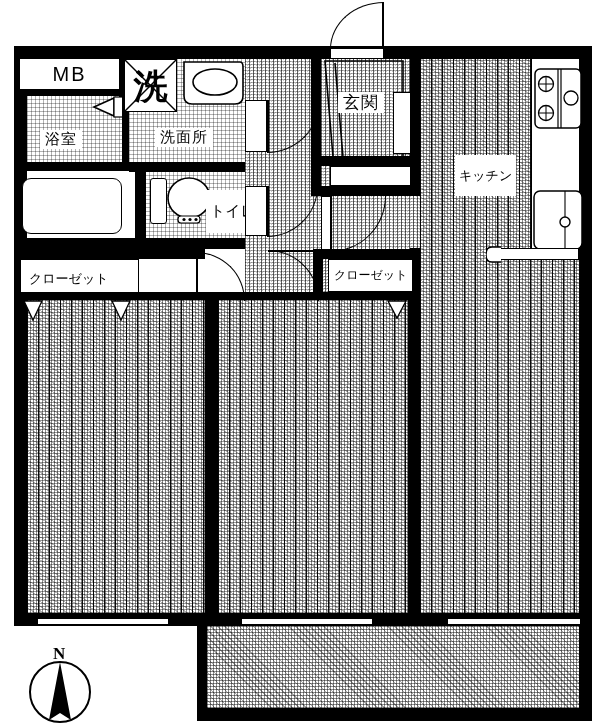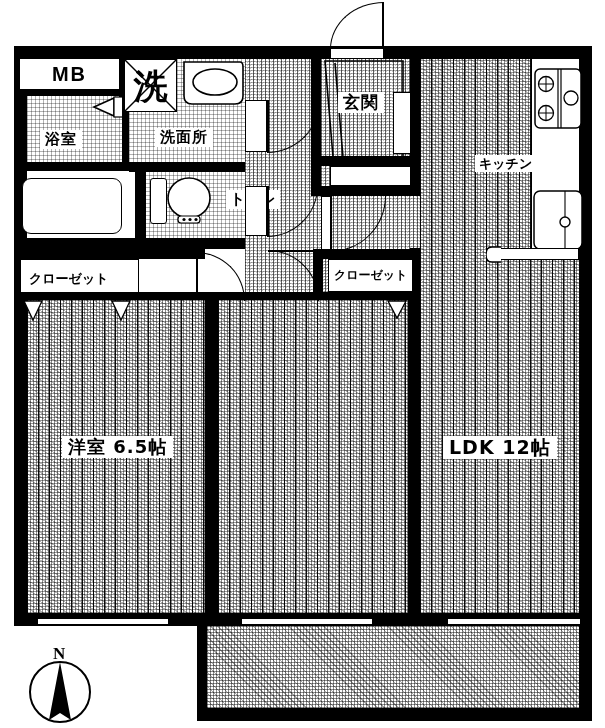--- a/index.html
+++ b/index.html
@@ -63,30 +63,30 @@
       repeating-linear-gradient(0deg, rgba(0,0,0,.45) 0 1px, rgba(0,0,0,0) 1px 3px),
       repeating-linear-gradient(90deg, rgba(0,0,0,.45) 0 1px, rgba(0,0,0,0) 1px 3px),
       repeating-linear-gradient(45deg, rgba(0,0,0,.35) 0 1px, rgba(0,0,0,0) 1px 5px);
   }
 
   
   .label{
     position:absolute;
     background:#ffffff;
     color:#000000;
-    font-weight:bold;
+    font-weight:normal;
     line-height:1;
     white-space:nowrap;
     display:flex;align-items:center;justify-content:center;
     letter-spacing:1px;
     font-family:"DejaVu Sans","Liberation Sans",sans-serif;
   }
   .label.big{font-size:17px;padding:2px 6px;}
   .label.mid{font-size:15px;padding:2px 5px;}
-  .label.sm{font-size:12px;padding:2px 4px;letter-spacing:0px;margin-left:20px;}
+  .label.sm{font-size:12px;padding:14px 4px;letter-spacing:0px;}
   .label.xs{font-size:11px;padding:1px 3px;letter-spacing:0px;}
   .label.mb{font-size:20px;letter-spacing:2px;font-family:"Liberation Sans",sans-serif;}
   .label.sen{font-size:34px;font-weight:bold;letter-spacing:0;}
 
   
   .arc{position:absolute;border:1.5px solid #000;background:transparent;}
   .arc-br{border-radius:0 0 100% 0;border-top:none;border-left:none;}
   .arc-tr{border-radius:0 100% 0 0;border-bottom:none;border-left:none;}
   .arc-tl{border-radius:100% 0 0 0;border-bottom:none;border-right:none;}
 
@@ -256,21 +256,20 @@
 
   <div class="line" style="left:531px;top:257px;width:48px;height:2px;"></div>
 
   <div class="thin" style="left:497px;top:248px;width:82px;height:12px;"></div>
   <svg class="abs" style="left:486px;top:246px;width:16px;height:17px;" viewBox="0 0 16 17">
     <path d="M15,1 L6,1 Q0,1 0,8.5 Q0,16 6,16 L15,16" fill="#fff" stroke="#000" stroke-width="1.4"></path>
   </svg>
 
   <div class="label sm" style="left:455px;top:155px;font-size:13px;">キッチン</div>
 
-  <div class="label big" style="left:443px;top:436px;font-size:19px;">LDK 12帖</div>
 
   <div class="wall" style="left:14px;top:249px;width:191px;height:10px;"></div>
   <div class="fill-closet" style="left:27px;top:259px;width:112px;height:40px;"></div>
   <div class="thin" style="left:20px;top:259px;width:119px;height:40px;"></div>
   <div class="label xs" style="left:26px;top:271px;font-size:13px;">クローゼット</div>
   <div class="wall" style="left:14px;top:292px;width:191px;height:8px;"></div>
 
   <svg class="abs" style="left:20px;top:300px;width:120px;height:22px;" viewBox="0 0 120 22">
     <polygon points="4,1 22,1 13,20" fill="#fff" stroke="#000" stroke-width="1.3"></polygon>
     <polygon points="92,1 110,1 101,20" fill="#fff" stroke="#000" stroke-width="1.3"></polygon>
@@ -287,21 +286,20 @@
 
   <div class="wall" style="left:313px;top:249px;width:10px;height:51px;"></div>
 
   <div class="wall" style="left:205px;top:300px;width:13px;height:313px;"></div>
 
   <div class="wall" style="left:408px;top:300px;width:12px;height:313px;"></div>
 
   <div class="wall" style="left:139px;top:249px;width:66px;height:10px;"></div>
   <div class="wall" style="left:205px;top:292px;width:116px;height:8px;"></div>
 
-  <div class="label big" style="left:62px;top:436px;font-size:18px;">洋室 6.5帖</div>
 
   <div class="window" style="left:38px;top:618px;width:130px;height:7px;"></div>
   <div class="window" style="left:242px;top:618px;width:130px;height:7px;"></div>
   <div class="window" style="left:448px;top:618px;width:132px;height:7px;"></div>
 
   <div class="fill-veranda" style="left:207px;top:626px;width:372px;height:82px;"></div>
 
   <div id="compass" style="left:24px;top:646px;width:72px;height:78px;">
     <div class="compass-n" style="left:29px;top:-2px;">N</div>
     <svg style="position:absolute;left:0;top:14px;width:72px;height:64px;" viewBox="0 0 72 64">

